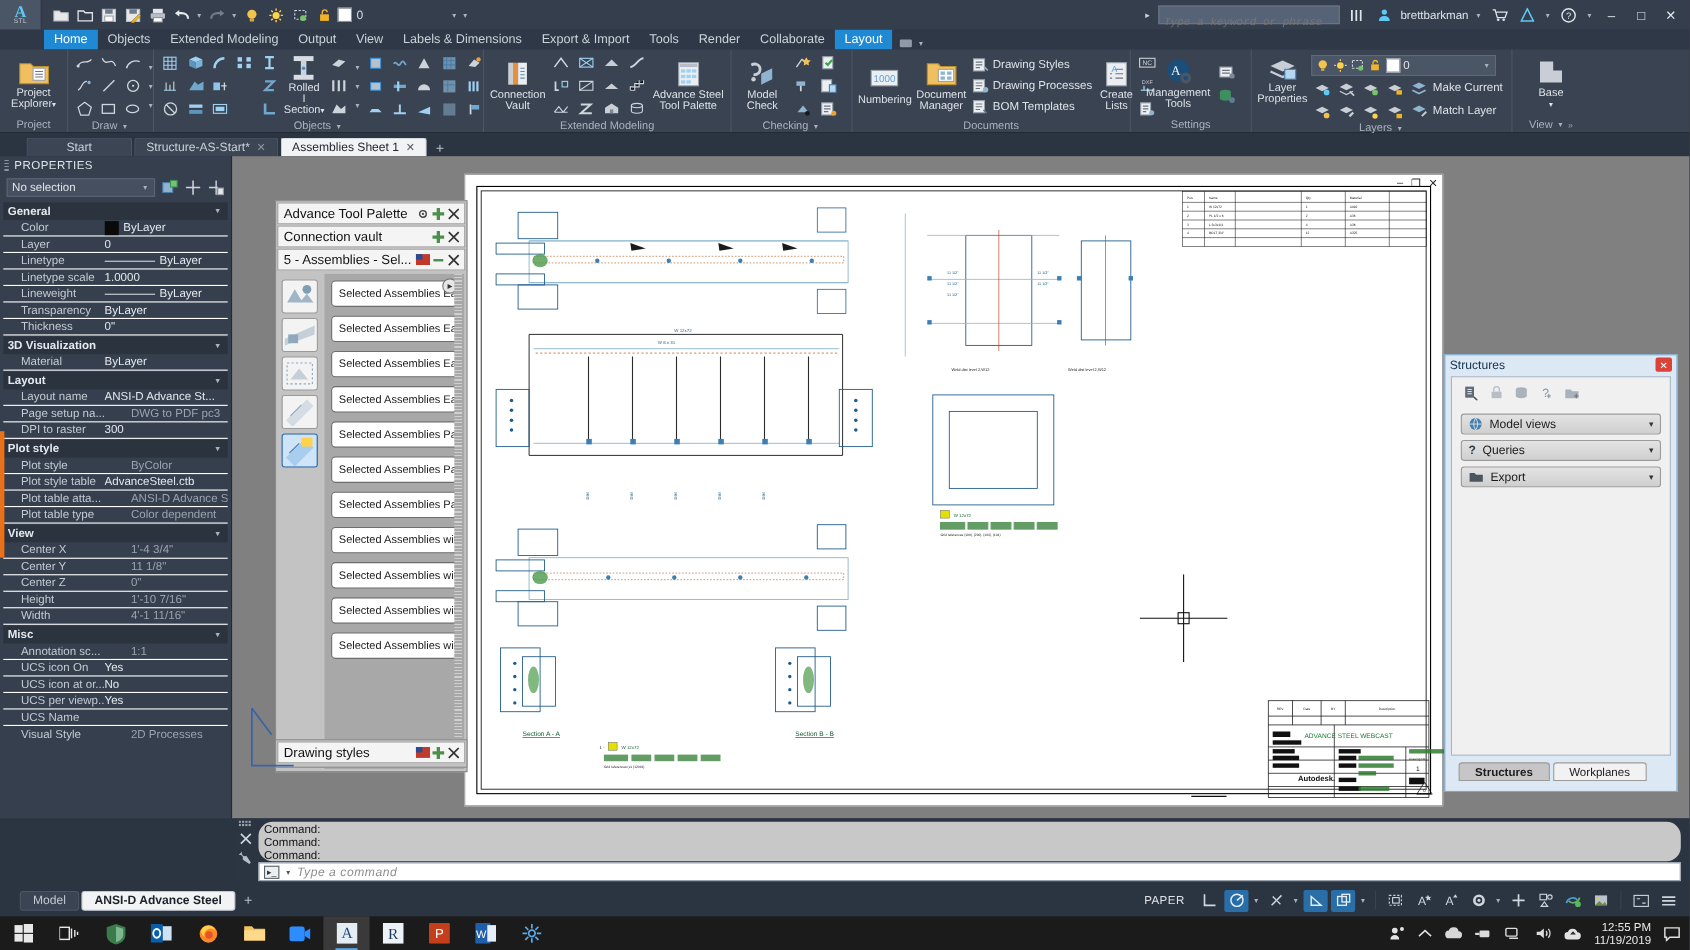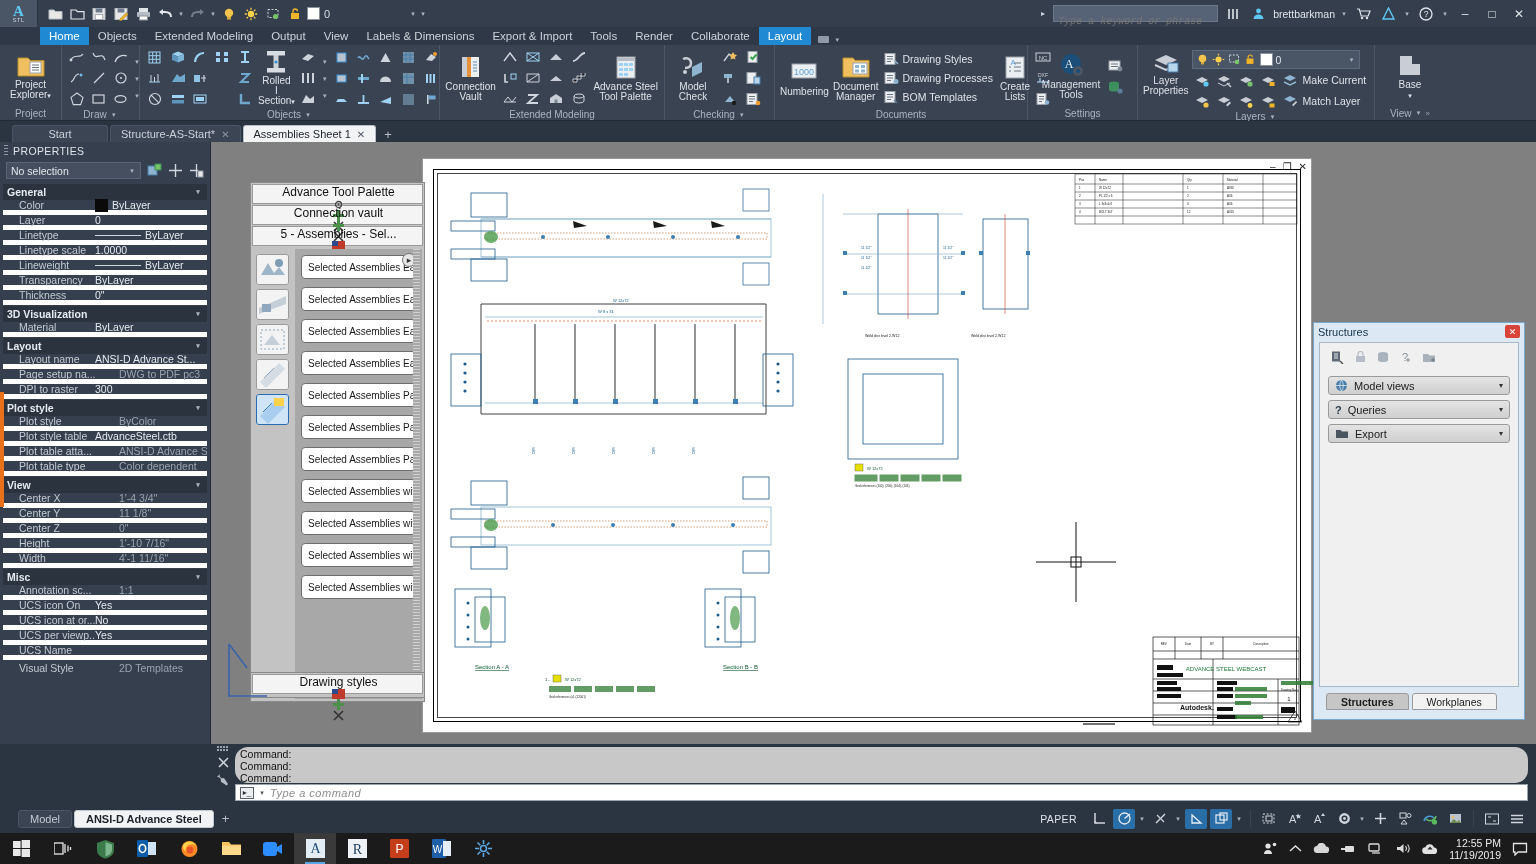--- a/index.html
+++ b/index.html
@@ -96,21 +96,21 @@
   .sq { width: 13px; height: 13px; }
 
   .layer-combo {
     display:flex; align-items:center; gap:3px; background:#4a5565; border:1px solid #5d6a7d;
     height:19px; width:168px; padding:0 3px;
   }
 
   
   .doctabs {
     position: absolute; top: 121px; left: 0; width: 1536px; height: 21px;
-    background: #2b3441; display: flex; align-items: flex-end; padding-left: 12px;
+    background: #2b3441; display: flex; align-items: flex-end; padding-left: 24px;
   }
   .dtab {
     height: 17px; min-width: 70px; padding: 0 10px; font-size: 11px;
     display: flex; align-items: center; gap: 6px; color: #c9d0d9;
     background: #3b4554; border: 1px solid #4a5565; border-bottom: none;
     border-radius: 3px 3px 0 0; margin-right: 2px;
   }
   .dtab.active { background: #f2f3f5; color: #22272f; border-color: #b9bfc8; }
   .dtab .x { font-size: 10px; color: #8d95a1; }
   .dtab.active .x { color: #505962; }
@@ -133,21 +133,21 @@
     display: flex; align-items: center; justify-content: space-between;
     padding: 0 4px; font-size: 10.5px; color: #e0e5eb;
   }
   .props-list { padding: 0 3px; }
   .grp {
     background: #2b333f; height: 16px; display: flex; align-items: center;
     justify-content: space-between; padding: 0 5px 0 4px;
     font-size: 10.5px; font-weight: bold; color: #e5eaf0; margin-top: 1px;
   }
   .prow {
-    display: flex; height: 15px; align-items: center; border-bottom: 5px solid #ffffff;
+    display: flex; height: 15px; align-items: center; border-bottom: 1px solid #ffffff;
     font-size: 10.5px;
   }
   .prow .k { width: 92px; padding-left: 16px; color: #c3cad3; white-space: nowrap; overflow: hidden; }
   .prow .v { flex: 1; color: #e4e9ef; display: flex; align-items: center; gap: 4px; white-space: nowrap; overflow: hidden;}
   .prow .v.dim { color: #9aa3af; padding-left: 24px; }
   .bylayer-line { display:inline-block; width: 46px; height: 1px; background:#cfd5dd; }
   .props-accent { position: absolute; left: 0; top: 250px; width: 4px; height: 115px; background: #e8711a; }
 
   
   .canvas {
@@ -166,21 +166,21 @@
   }
 
   
   .toolpal {
     position: absolute; left: 39px; top: 40px; width: 175px; height: 520px;
     background: #c3c3c3; border: 1px solid #8a8a8a;
   }
   .tp-title {
     height: 20px; background: #f4f4f4; border: 1px solid #9b9b9b; margin: 1px;
     display: flex; align-items: center; padding: 0 3px 0 5px;
-    font-size: 12px; color: #111; flex-direction: column;
+    font-size: 12px; color: #111;
   }
   .tp-title .sp { flex: 1; }
   .tp-ico { width: 14px; height: 14px; display:flex; align-items:center; justify-content:center; font-size: 12px; color:#333;}
   .tp-body { position: absolute; left: 1px; top: 66px; right: 1px; bottom: 1px; display: flex; }
   .tp-rail { width: 43px; padding: 5px 0 0 4px; display: flex; flex-direction: column; gap: 4px; }
   .tp-railbtn {
     width: 33px; height: 31px; background: #e8e8e8; border: 1px solid #9a9a9a; border-radius: 3px;
     position: relative; overflow: hidden;
   }
   .tp-railbtn.active { border-color: #2b6cb0; box-shadow: 0 0 0 1px #2b6cb0 inset; background: #cfe4f7; }
@@ -1333,21 +1333,21 @@
       <div class="prow">
         <span class="k">UCS per viewp...</span>
         <span class="v">Yes</span>
       </div>
       <div class="prow">
         <span class="k">UCS Name</span>
         <span class="v"></span>
       </div>
       <div class="prow" style="border-bottom:none">
         <span class="k">Visual Style</span>
-        <span class="v dim">2D Templates</span>
+        <span class="v dim">2D Processes</span>
       </div>
     </div>
   </div>
 
   <div class="canvas">
 
     <div class="viewport-frame">
       <div class="vp-min">
         <span>–</span>
         <span>❐</span>

